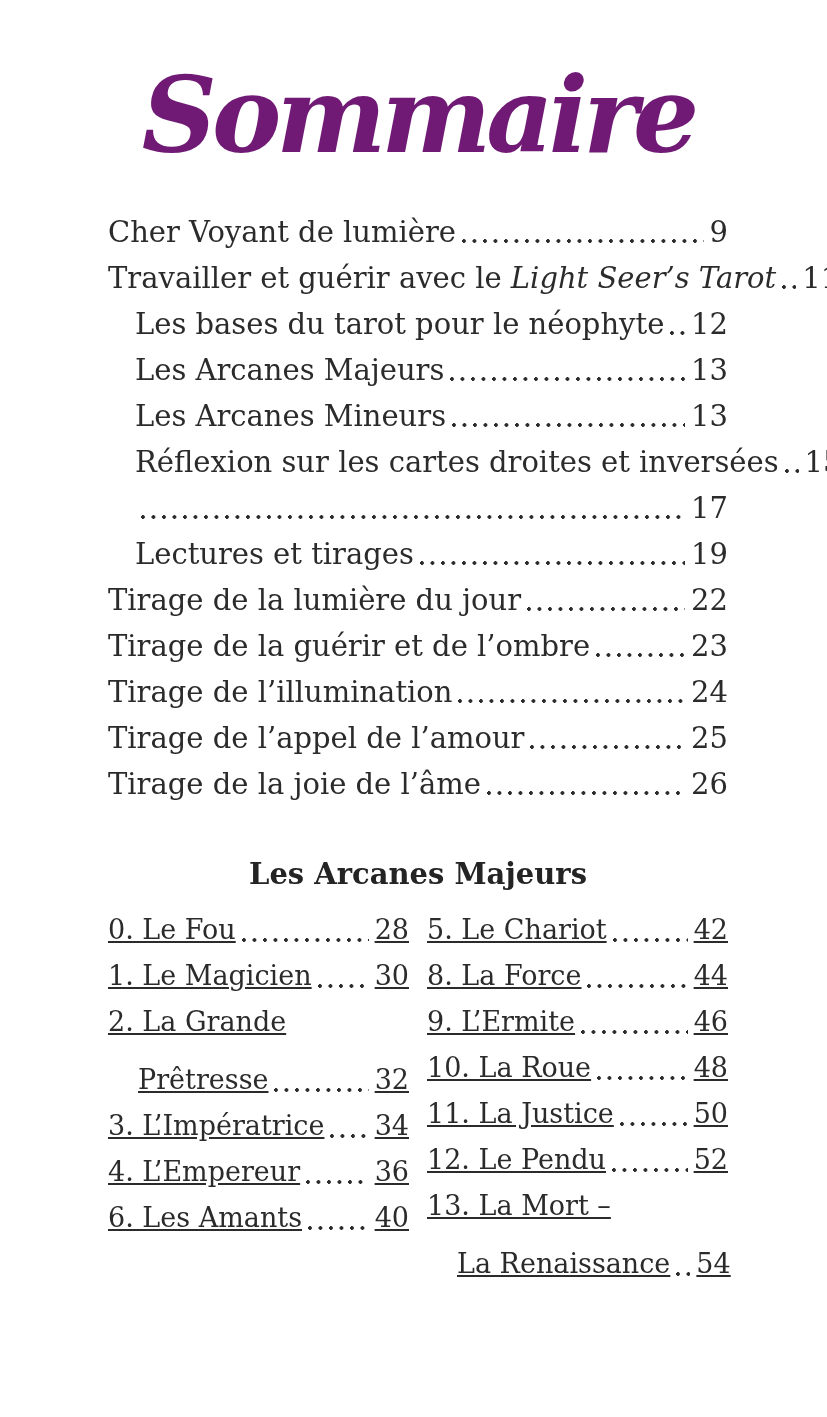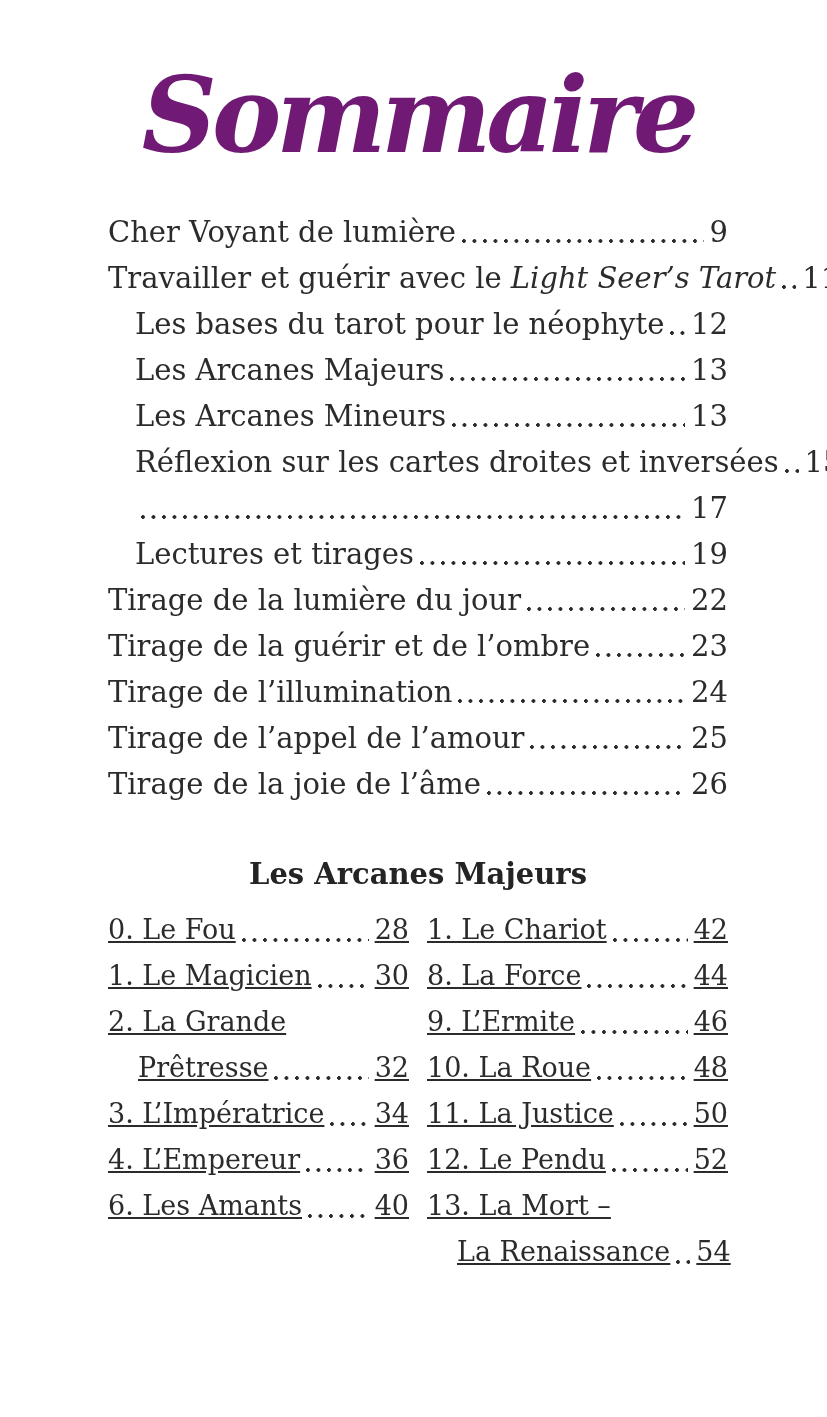--- a/index.html
+++ b/index.html
@@ -55,21 +55,21 @@
   }
   .cols {
     display: flex;
     gap: 18px;
   }
   .col { flex: 1 1 0; min-width: 0; text-decoration: underline; }
   .col .row {
     font-size: 27px;
     line-height: 46px;
   }
-  .col .row.indent { padding-left: 30px; }
+  .col .row.indent { padding-left: 30px; margin-top: 12px; }
   .col .dots { margin-bottom: 11px; }
 </style>
 </head>
 <body>
 
 <div class="content">
 
   <h1 class="page-title">Sommaire</h1>
 
   <div class="toc">
@@ -198,21 +198,21 @@
         <span class="lbl">6. Les Amants</span>
         <span class="dots"></span>
         <span class="pg">40</span>
       </div>
 
     </div>
 
     <div class="col">
 
       <div class="row">
-        <span class="lbl">1. Le Chariot</span>
+        <span class="lbl">5. Le Chariot</span>
         <span class="dots"></span>
         <span class="pg">42</span>
       </div>
 
       <div class="row">
         <span class="lbl">8. La Force</span>
         <span class="dots"></span>
         <span class="pg">44</span>
       </div>
 

